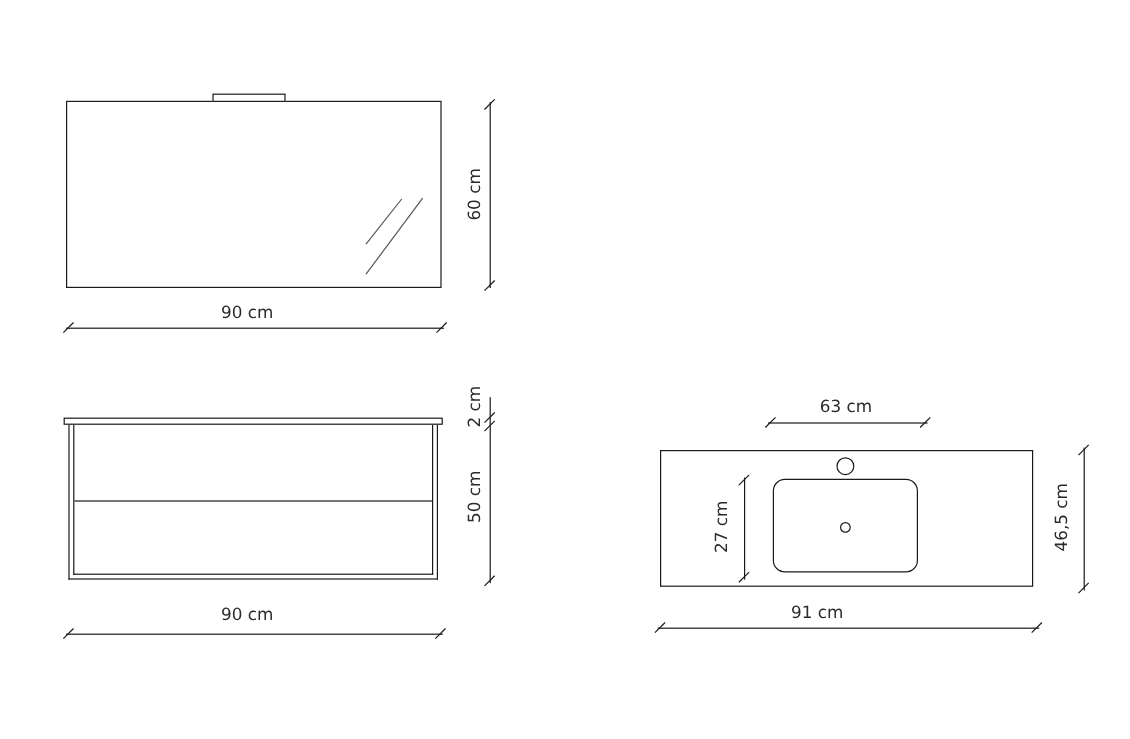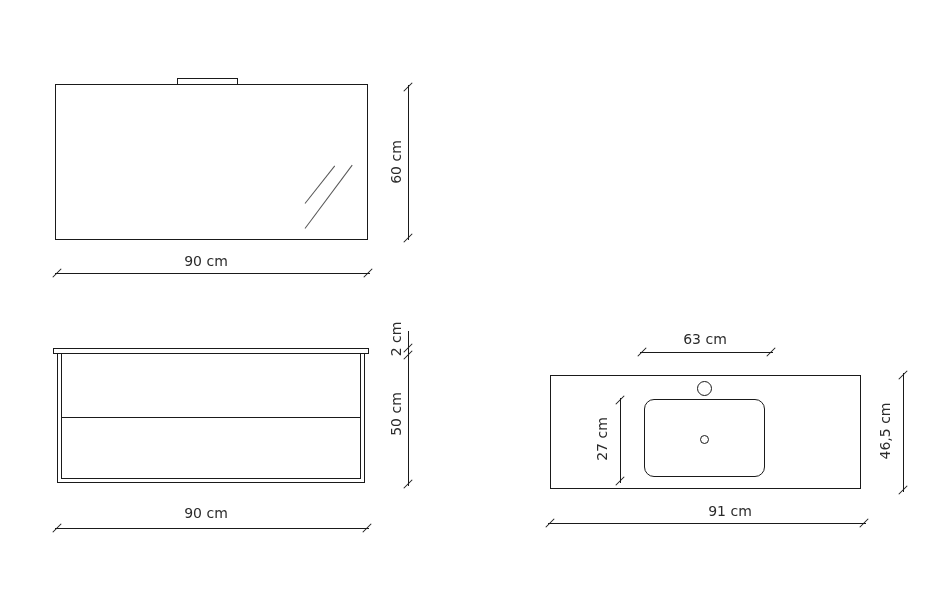--- a/index.html
+++ b/index.html
@@ -108,16 +108,16 @@
     
     <div class="ln vline" style="left:903px;top:373px;height:119px"></div>
     <div class="tick" style="left:903px;top:375px"></div>
     <div class="tick" style="left:903px;top:490px"></div>
     <div class="vlabel" style="left:885px;top:431px">46,5 cm</div>
 
     
     <div class="ln hline" style="left:548px;top:523px;width:318px"></div>
     <div class="tick" style="left:550px;top:523px"></div>
     <div class="tick" style="left:864px;top:523px"></div>
-    <div class="hlabel" style="left:730px;top:511px">91 cm</div>
+    <div class="hlabel" style="left:681px;top:511px">91 cm</div>
   </div>
 
 </div>
 
 </body></html>

